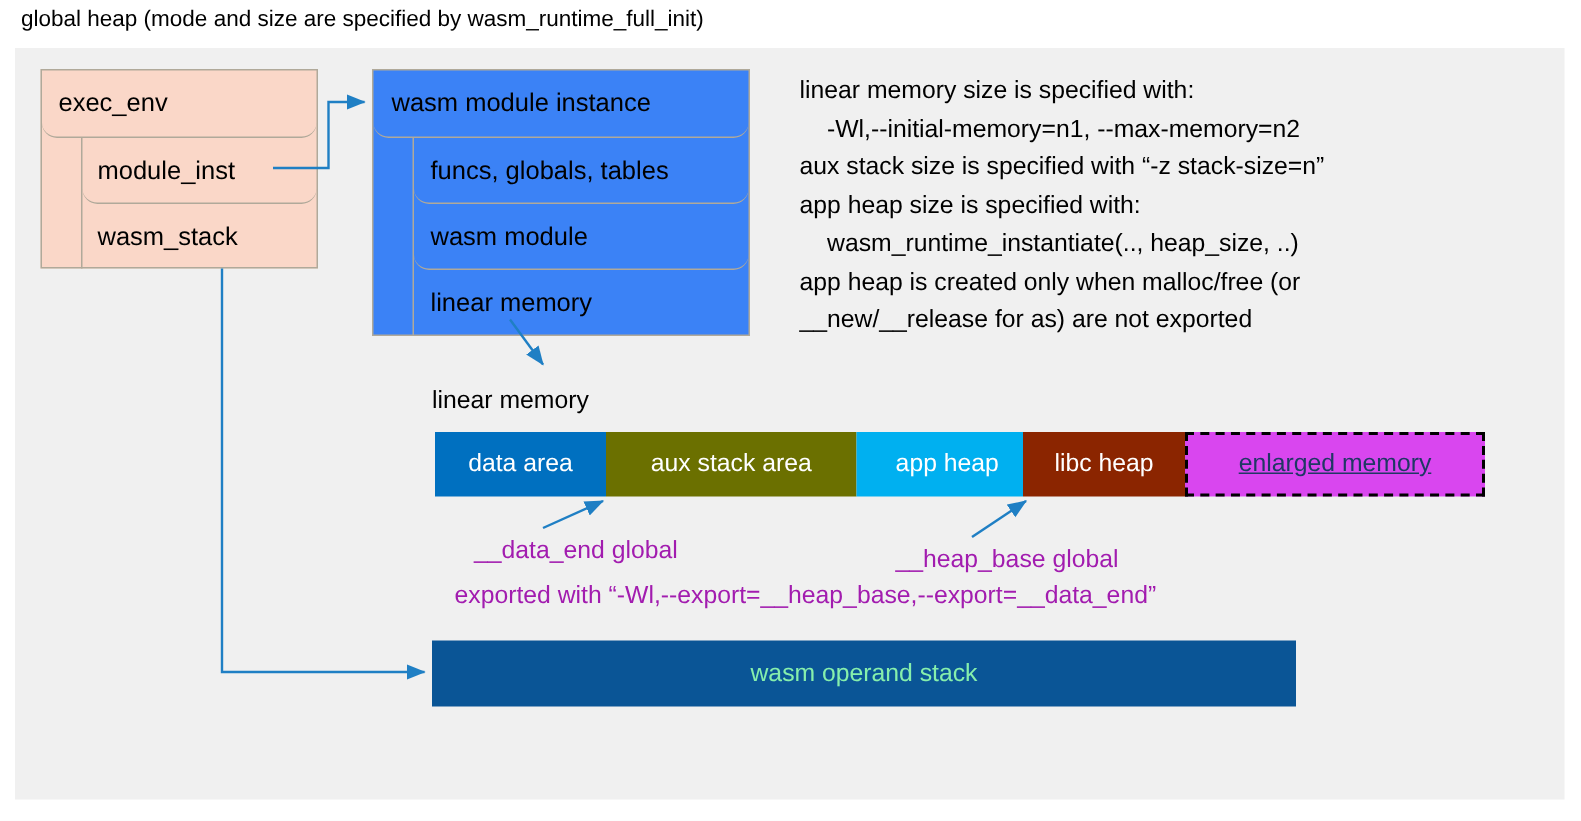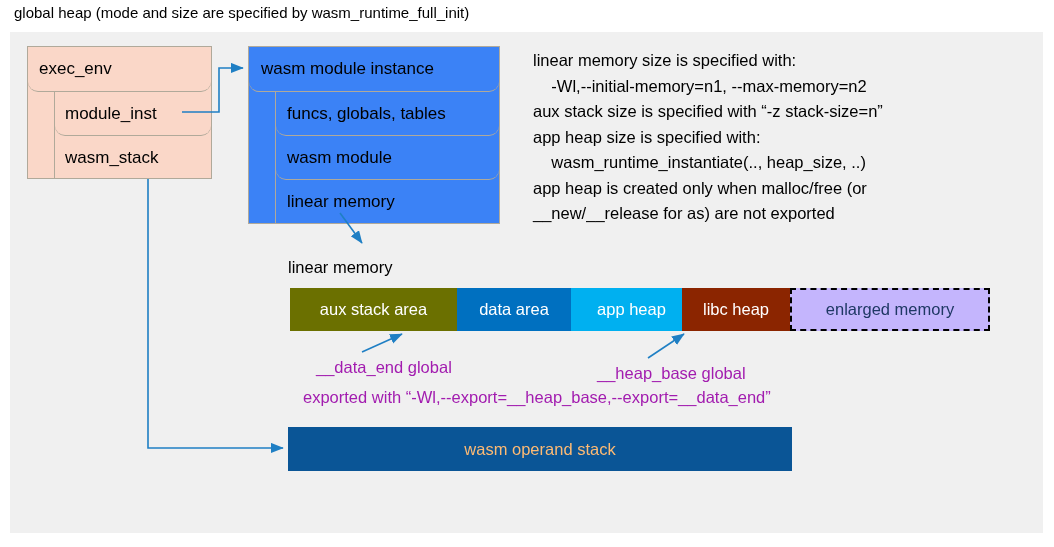--- a/index.html
+++ b/index.html
@@ -111,48 +111,49 @@
     box-sizing: border-box;
     display: flex;
     align-items: center;
     justify-content: center;
     font-size: 16.5px;
     color: #ffffff;
     white-space: nowrap;
   }
   .seg.dashed {
     border: 2.5px dashed #000000;
-    background: #c4b5fd;
+    background: #d946ef;
     color: #1f3864;
+    text-decoration: underline;
   }
 
   
   .callout {
     position: absolute;
     font-size: 16.5px;
     color: #a21caf;
     white-space: nowrap;
   }
   #dataEndLbl { left: 316px; top: 358px; }
   #heapBaseLbl { left: 597px; top: 364px; }
   #exportedLbl { left: 303px; top: 388px; }
 
   
   #opStack {
     position: absolute;
     left: 288px;
     top: 427px;
-    width: 504px;
+    width: 576px;
     height: 44px;
     background: #0a5596;
     display: flex;
     align-items: center;
     justify-content: center;
     font-size: 16.5px;
-    color: #fdba74;
+    color: #86efac;
     white-space: nowrap;
   }
   .bottom-notes {
     position: absolute;
     left: 188px;
     top: 481px;
     font-size: 16.5px;
     line-height: 26px;
     color: #000000;
     white-space: pre;
@@ -200,22 +201,22 @@
   <div class="notes">linear memory size is specified with:
     -Wl,--initial-memory=n1, --max-memory=n2
 aux stack size is specified with “-z stack-size=n”
 app heap size is specified with:
     wasm_runtime_instantiate(.., heap_size, ..)
 app heap is created only when malloc/free (or
 __new/__release for as) are not exported</div>
 
   <div class="lm-label">linear memory</div>
   <div id="memBar">
+      <div class="seg" style="width: 114px; background: rgb(0, 112, 192);">data area</div>
       <div class="seg" style="width: 167px; background: rgb(107, 112, 0);">aux stack area</div>
-      <div class="seg" style="width: 114px; background: rgb(0, 112, 192);">data area</div>
       <div class="seg" style="width: 111px; background: rgb(0, 176, 240); padding-left: 10px;">app heap</div>
       <div class="seg" style="width: 108px; background: rgb(139, 37, 0);">libc heap</div>
       <div class="seg dashed" style="width: 200px;">enlarged memory</div>
     </div>
 
   <div class="callout" id="dataEndLbl">__data_end global</div>
   <div class="callout" id="heapBaseLbl">__heap_base global</div>
   <div class="callout" id="exportedLbl">exported with “-Wl,--export=__heap_base,--export=__data_end”</div>
 
   <div id="opStack">wasm operand stack</div>

